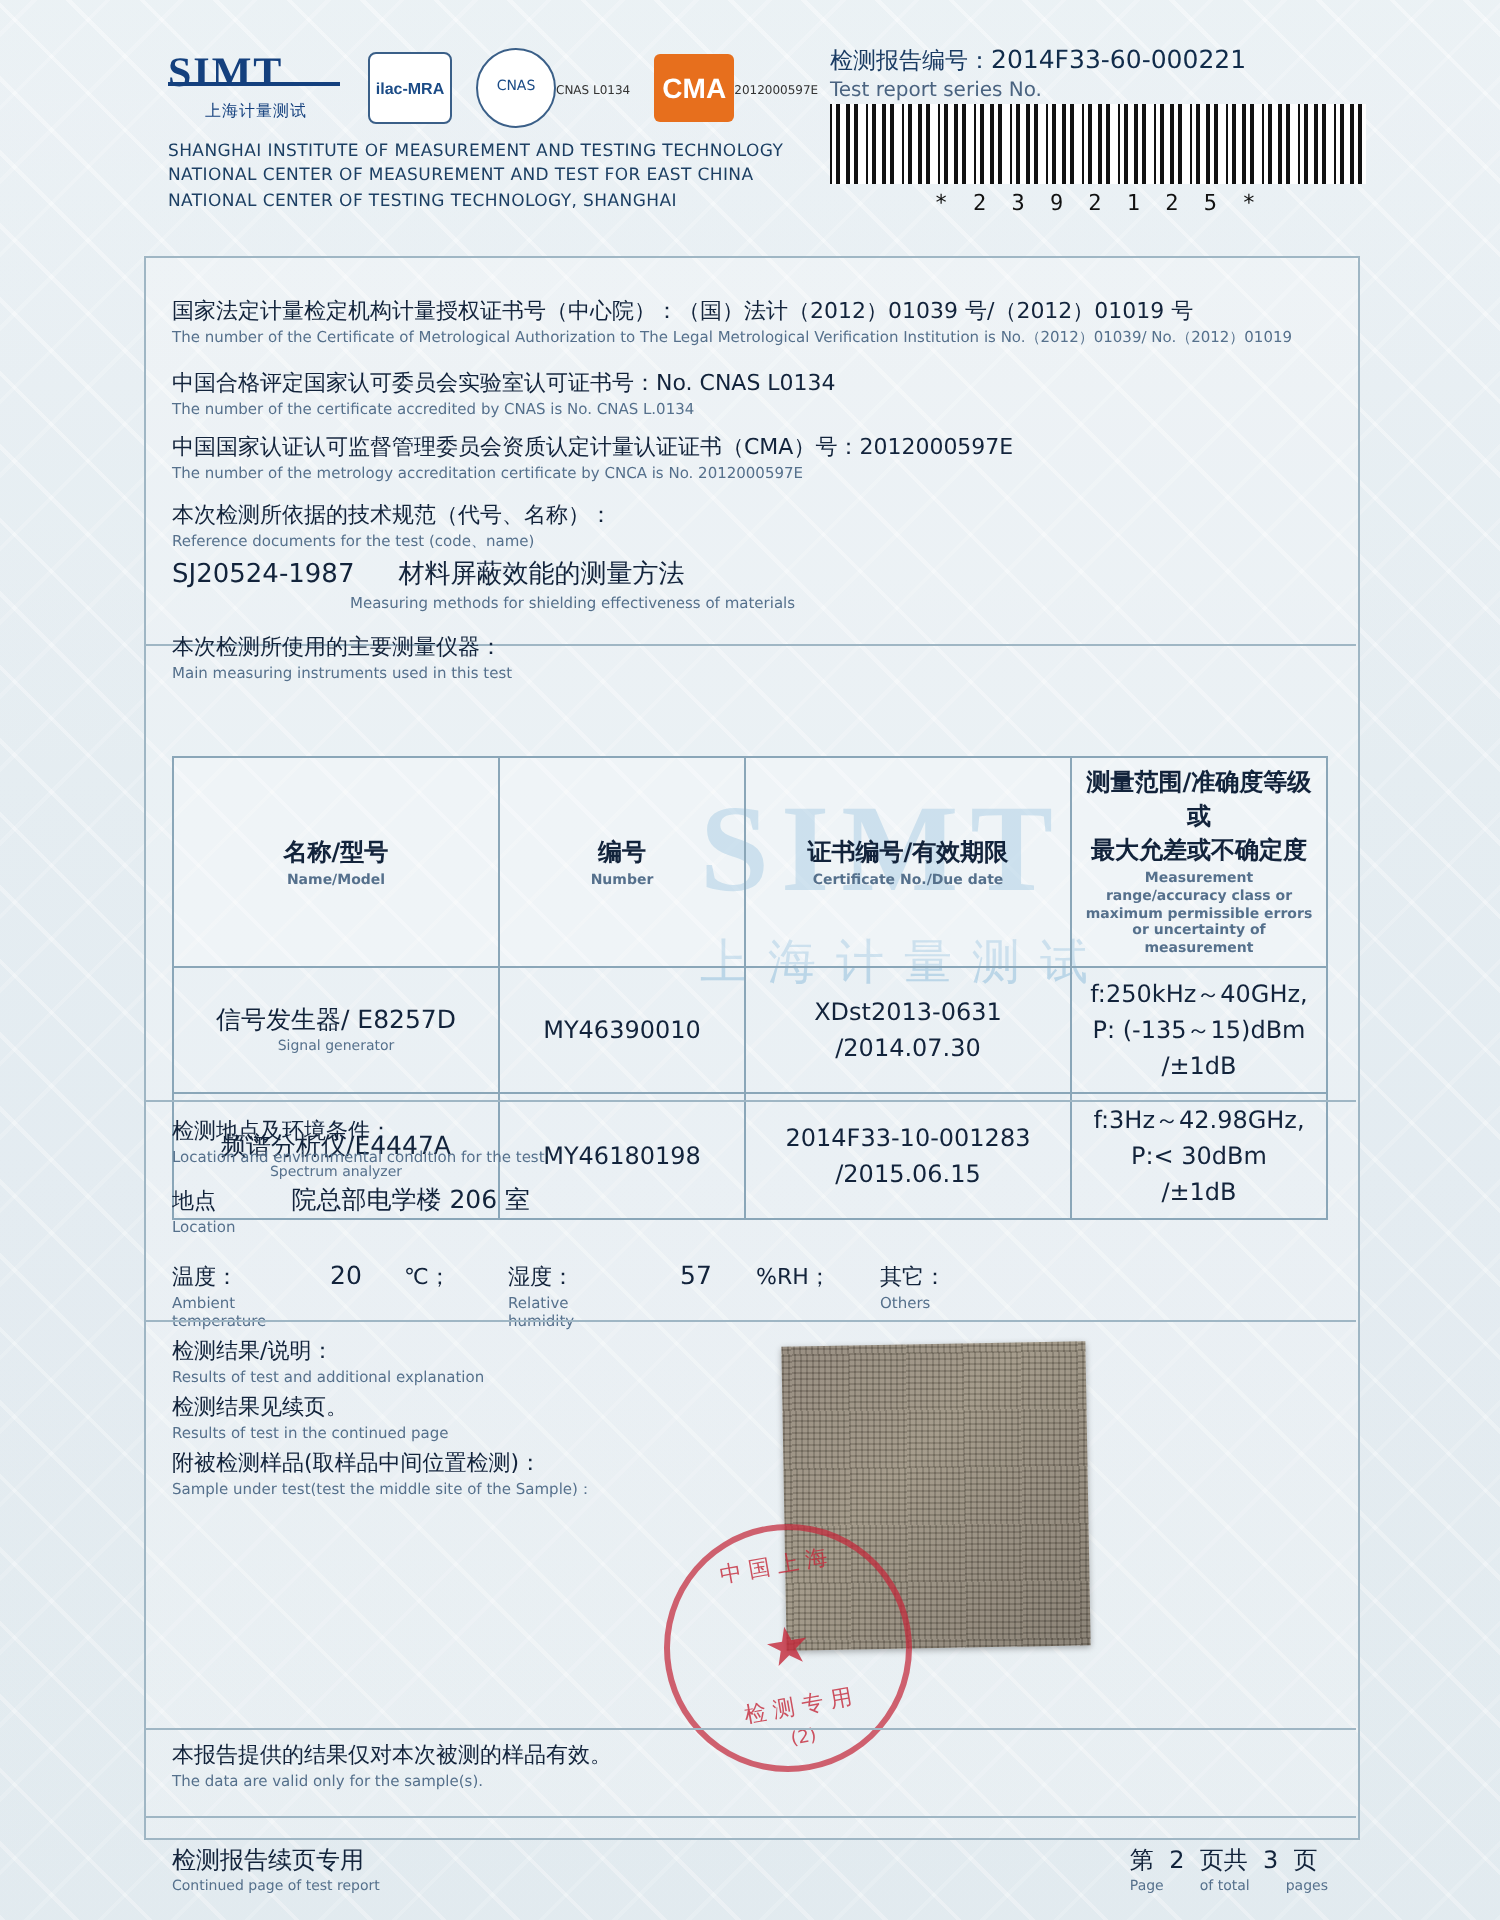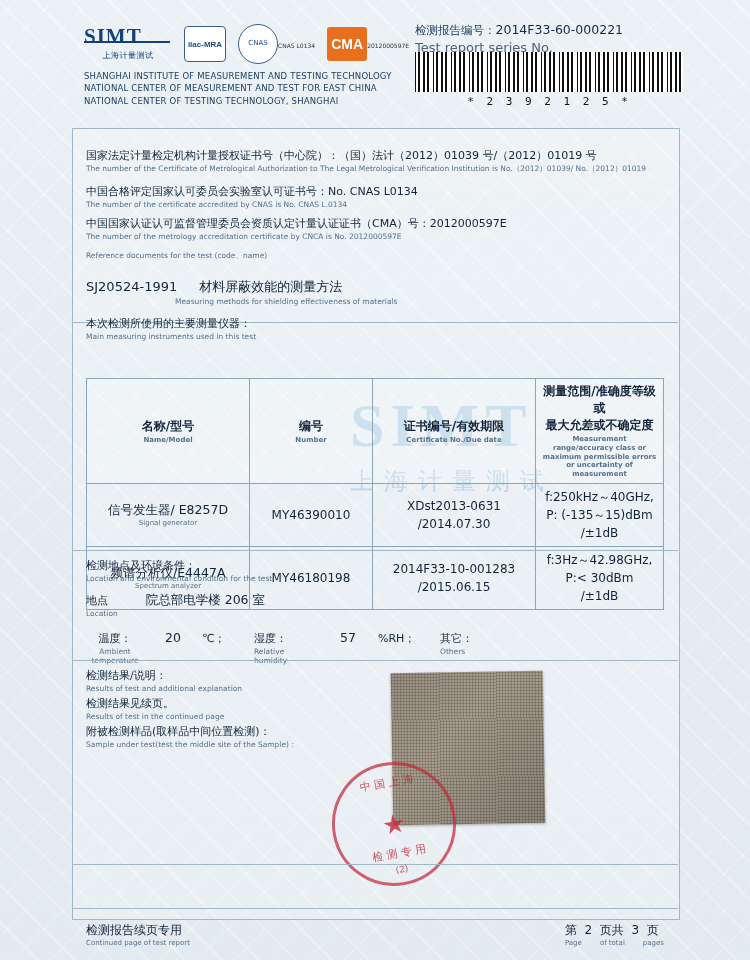--- a/index.html
+++ b/index.html
@@ -46,21 +46,21 @@
   .cnas-wrap{display:flex;flex-direction:row;align-items:center;}
   .cnas-sub{font-size:6px;color:#333;margin-top:2px;}
   .cma{background:#e76f1d;color:#fff;border:none;border-radius:3px;width:40px;height:34px;
        display:flex;align-items:center;justify-content:center;font:bold 14px "Liberation Sans",sans-serif;}
   .cma-sub{font-size:6px;color:#333;margin-top:2px;text-align:center;}
   .org{position:absolute;left:84px;top:70px;font-size:8.5px;color:#1c3f63;line-height:1.45;letter-spacing:.2px;}
 
   .rep{position:absolute;left:415px;top:22px;}
   .rep-l1{font-size:11.5px;color:#1a3b63;}
   .rep-num{font-size:12.5px;color:#102b4a;}
-  .rep-l2{font-size:13px;color:#4a6380;margin-top:2px;}
+  .rep-l2{font-size:10px;color:#4a6380;margin-top:2px;}
   .barcode{position:absolute;left:415px;top:52px;width:268px;height:40px;
            background:repeating-linear-gradient(90deg,#111 0 1px,#fff 1px 3px,#111 3px 5px,#fff 5px 8px,#111 8px 10px,#fff 10px 12px,#111 12px 14px,#fff 14px 18px);}
   .barcode-txt{position:absolute;left:415px;top:95px;width:268px;text-align:center;
                font:11px "DejaVu Sans Mono",monospace;letter-spacing:3px;color:#111;}
 
   
   .row{position:absolute;left:86px;}
   .cn{font-size:11px;color:#12233b;}
   .cn13{font-size:13px;color:#12233b;}
   .en{font-size:7.5px;color:#55708c;margin-top:1px;}
@@ -159,25 +159,26 @@
   <div class="row" style="top:184px;width:580px;">
     <div class="cn">中国合格评定国家认可委员会实验室认可证书号：No. CNAS L0134</div>
     <div class="en">The number of the certificate accredited by CNAS is No. CNAS L.0134</div>
   </div>
   <div class="row" style="top:216px;width:580px;">
     <div class="cn">中国国家认证认可监督管理委员会资质认定计量认证证书（CMA）号：2012000597E</div>
     <div class="en">The number of the metrology accreditation certificate by CNCA is No. 2012000597E</div>
   </div>
 
   <div class="row" style="top:250px;width:580px;">
+    <div class="cn">本次检测所依据的技术规范（代号、名称）：</div>
     <div class="en">Reference documents for the test (code、name)</div>
   </div>
   <div class="row" style="top:278px;width:560px;">
     <div style="display:flex;gap:22px;align-items:baseline;">
-      <span class="cn13">SJ20524-1991</span>
+      <span class="cn13">SJ20524-1987</span>
       <span class="cn13">材料屏蔽效能的测量方法</span>
     </div>
     <div class="en" style="margin-left:89px;">Measuring methods for shielding effectiveness of materials</div>
   </div>
 
   <div class="hline" style="top:322px;"></div>
 
   <div class="row" style="top:316px;width:580px;">
     <div class="cn">本次检测所使用的主要测量仪器：</div>
     <div class="en">Main measuring instruments used in this test</div>
@@ -251,21 +252,21 @@
       <div>
         <div class="cn">地点</div>
         <div class="en">Location</div>
       </div>
       <div class="val">院总部电学楼 206 室</div>
     </div>
   </div>
 
   <div class="row" style="top:630px;width:580px;">
     <div style="display:flex;align-items:baseline;">
-      <div style="width:58px;text-align:center;">
+      <div style="width:58px;">
         <div class="cn">温度：</div>
         <div class="en">Ambient temperature</div>
       </div>
       <div class="val" style="width:58px;text-align:center;">20</div>
       <div class="cn" style="width:52px;">℃；</div>
       <div style="width:64px;">
         <div class="cn">湿度：</div>
         <div class="en">Relative humidity</div>
       </div>
       <div class="val" style="width:60px;text-align:center;">57</div>
@@ -296,20 +297,24 @@
   <div class="swatch"></div>
 
   <div class="seal">
     <div class="t" style="top:10px;">中 国 上 海</div>
     <div class="star">★</div>
     <div class="t" style="bottom:22px;">检 测 专 用</div>
     <div class="t" style="bottom:8px;font-size:9px;">(2)</div>
   </div>
 
   <div class="hline" style="top:864px;"></div>
+  <div class="row" style="top:870px;width:580px;">
+    <div class="cn">本报告提供的结果仅对本次被测的样品有效。</div>
+    <div class="en">The data are valid only for the sample(s).</div>
+  </div>
 
   <div class="hline" style="top:908px;"></div>
 
   <div class="footer">
     <div>
       <div class="f-cn">检测报告续页专用</div>
       <div class="f-en">Continued page of test report</div>
     </div>
     <div>
       <div class="pg">

